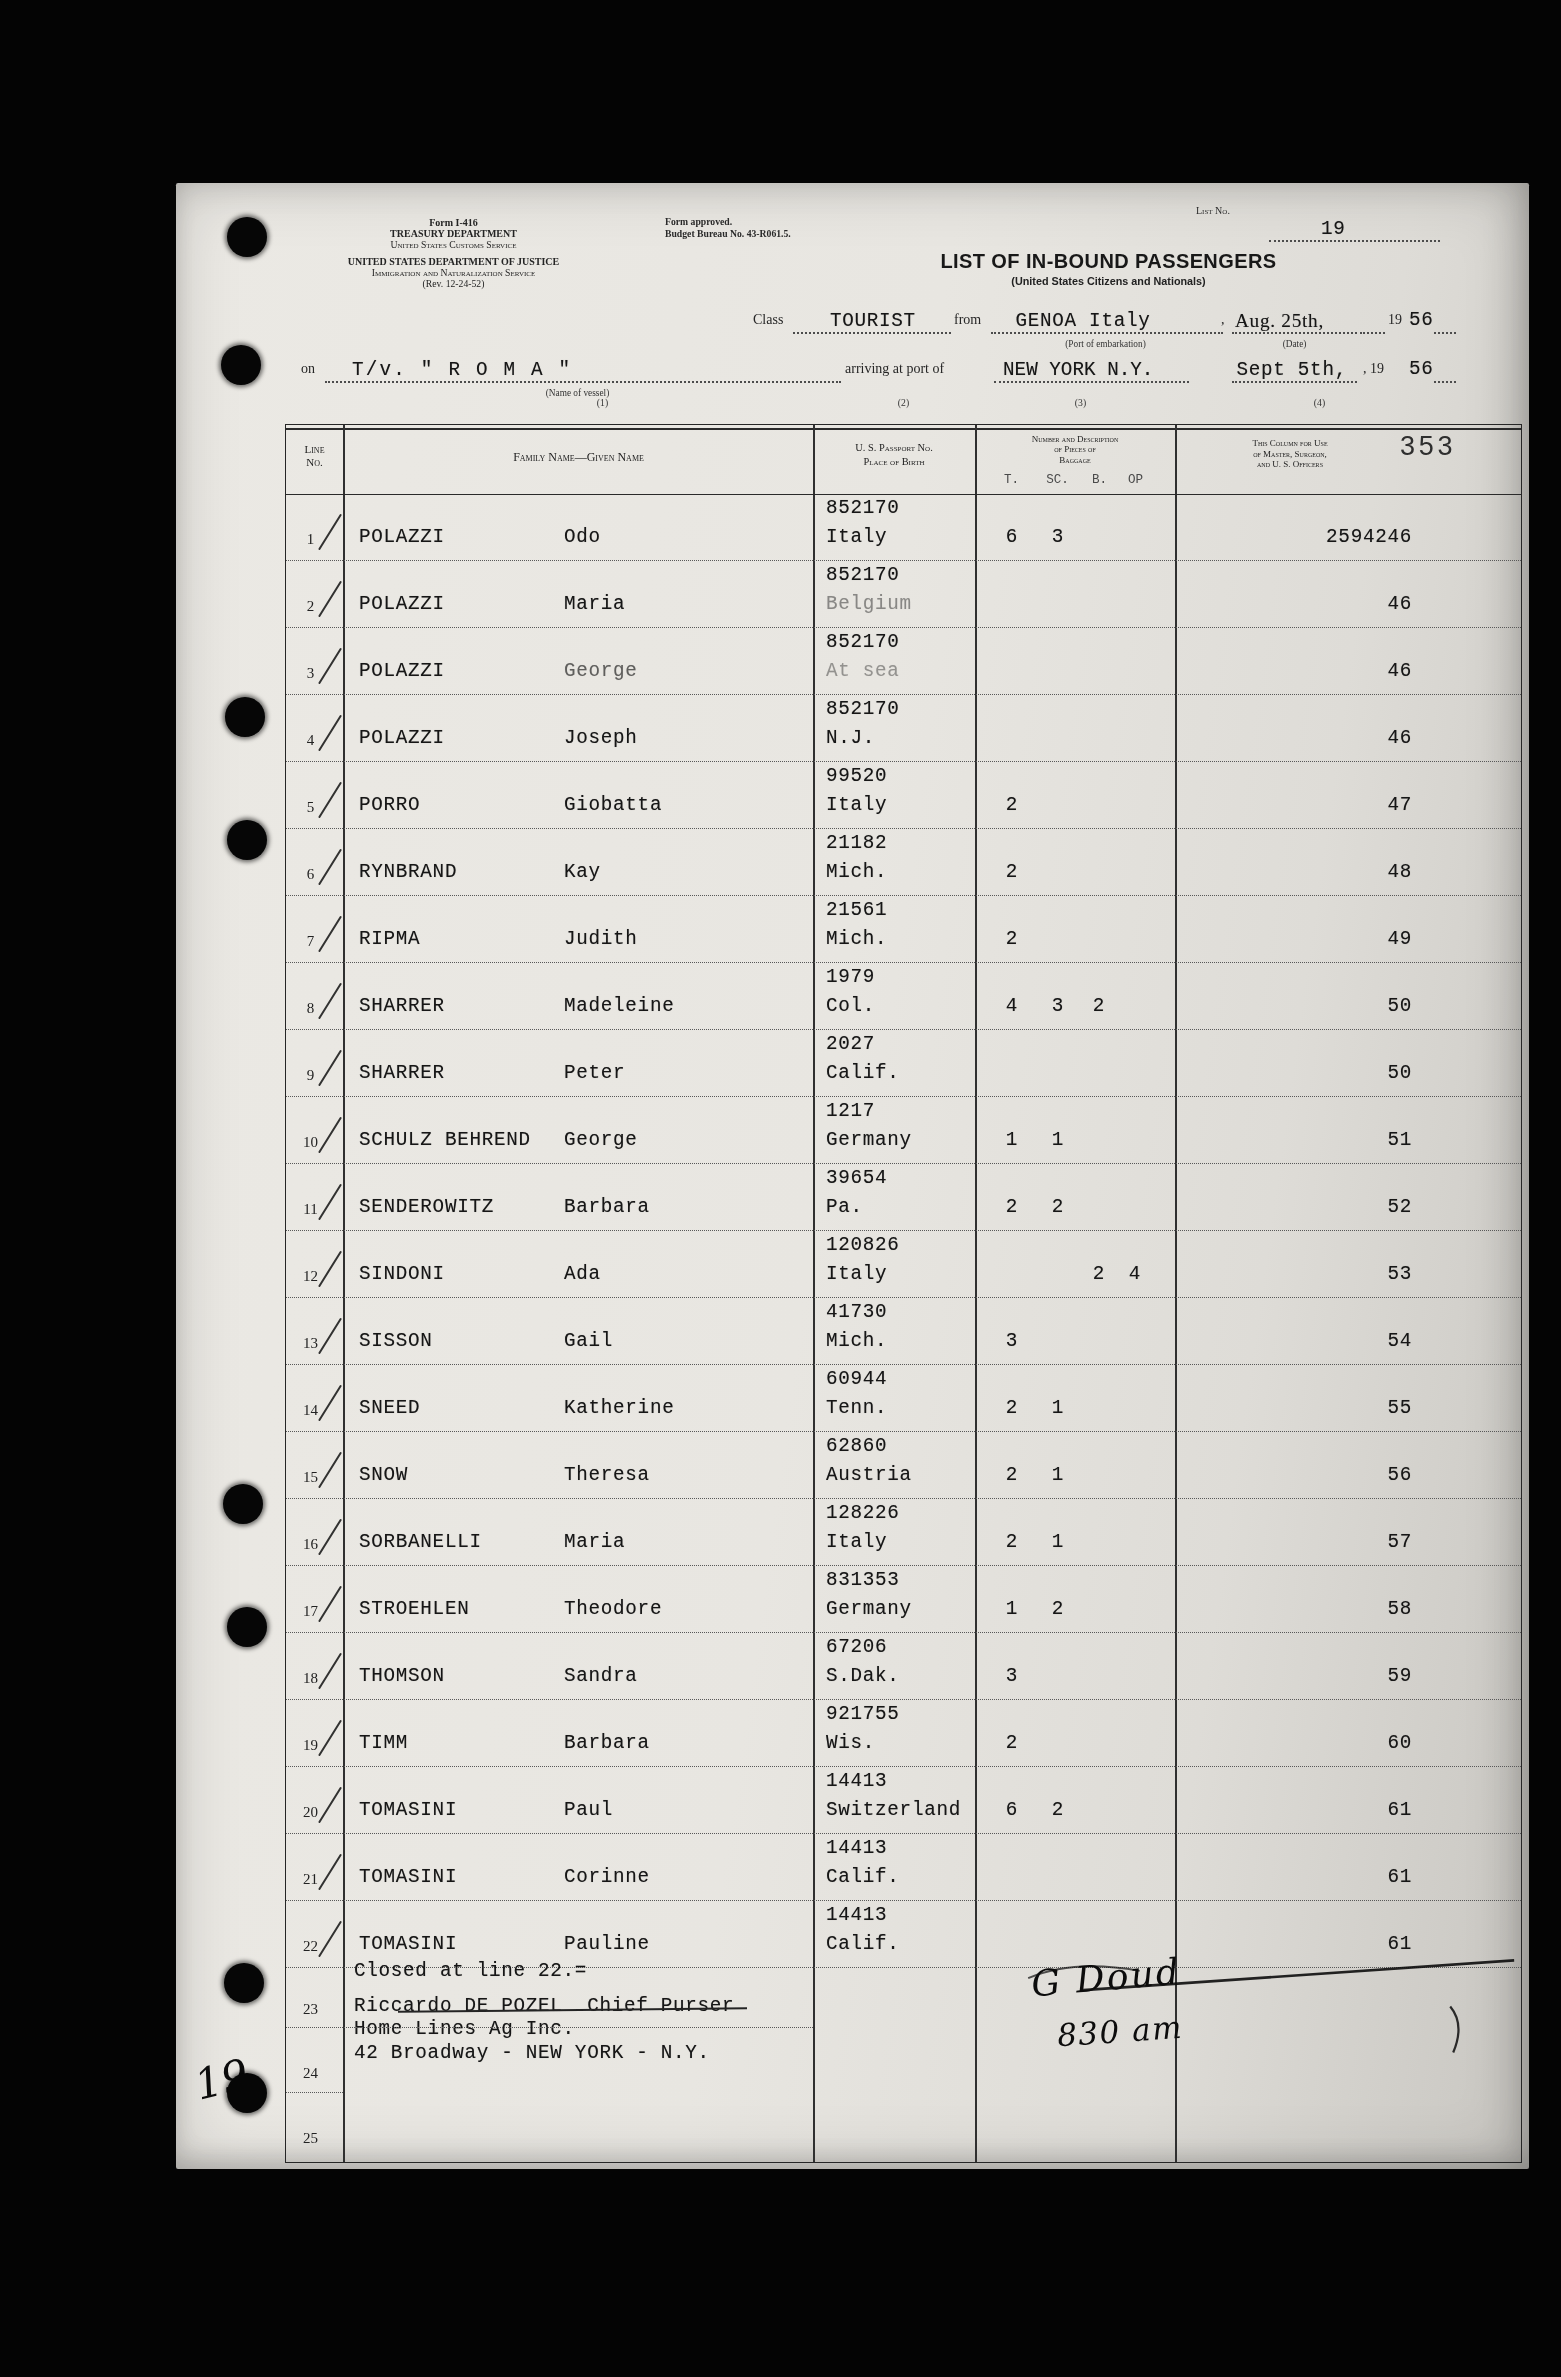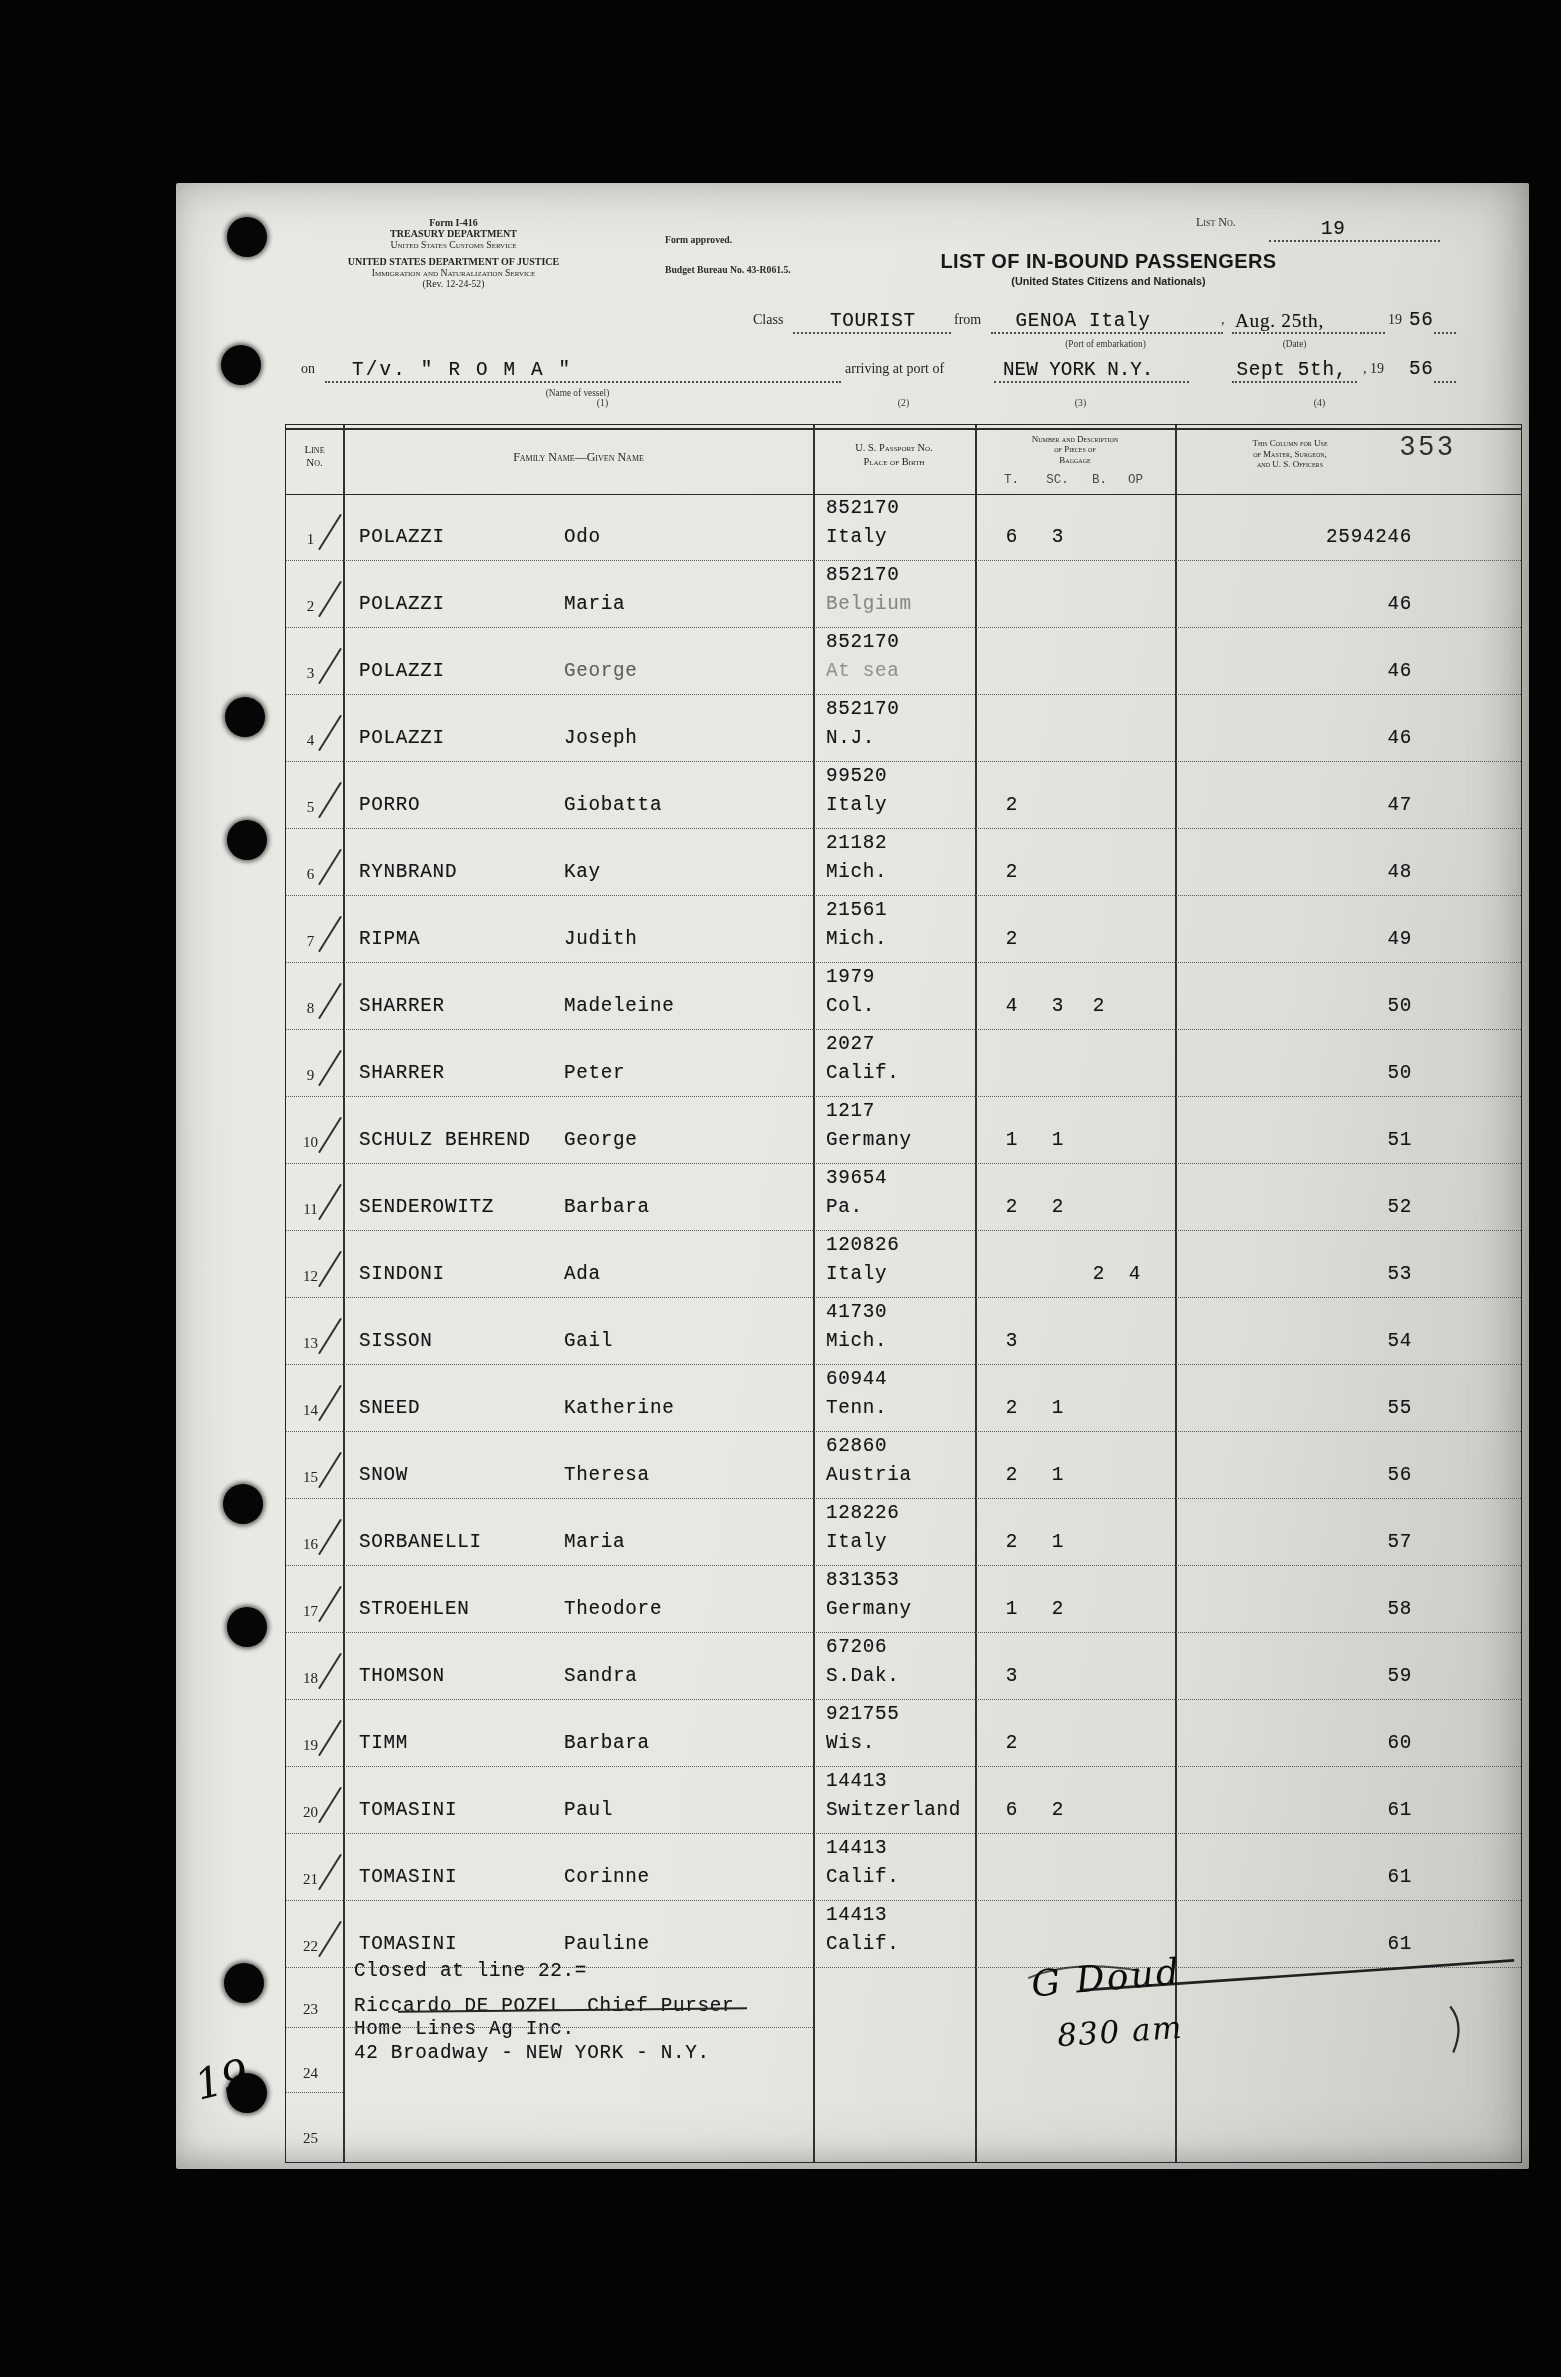--- a/index.html
+++ b/index.html
@@ -25,21 +25,21 @@
   .abs{position:absolute;}
   .label{font-size:14px;color:#262626;}
   .caption{font-size:9.3px;color:#333;text-align:center;}
   .blank{position:absolute;height:24px;border-bottom:2.2px dotted #4c4c4c;}
   .blank .typed{position:absolute;bottom:0px;}
   
   .agency{position:absolute;left:112px;top:34px;width:331px;text-align:center;line-height:11px;}
   .agency div{font-size:9.7px;color:#242424;}
   .agency .b{font-weight:bold;font-size:10px;}
   .approved{position:absolute;left:489px;top:33px;line-height:12px;}
-  .approved div{font-size:9.7px;font-weight:bold;color:#2a2a2a;margin-top:18px;}
+  .approved div{font-size:9.7px;font-weight:bold;color:#2a2a2a;}
   .titleblock{position:absolute;left:755px;top:67px;width:355px;text-align:center;}
   .titleblock .t{font-family:"Liberation Sans",sans-serif;font-weight:bold;font-size:20px;color:#181818;letter-spacing:0.4px;}
   .titleblock .st{font-family:"Liberation Sans",sans-serif;font-weight:bold;font-size:10.8px;color:#222;margin-top:2.2px;}
   
   .table{
     position:absolute;left:109px;top:241px;width:1235px;height:1737px;
     border:1.5px solid #262626;border-top-width:1.5px;
   }
   .topline2{position:absolute;left:0;top:3px;width:100%;height:1.5px;background:#2a2a2a;}
   .vline{position:absolute;top:0;bottom:0;width:1.5px;background:#303030;}
@@ -94,21 +94,21 @@
     <div class="b" style="margin-top:6px">UNITED STATES DEPARTMENT OF JUSTICE</div>
     <div class="sc">Immigration and Naturalization Service</div>
     <div>(Rev. 12-24-52)</div>
   </div>
 
   <div class="approved">
     <div>Form approved.</div>
     <div>Budget Bureau No. 43-R061.5.</div>
   </div>
 
-  <span class="abs serif sc" style="left:1020px;top:32px;font-size:12px;">List No.</span>
+  <span class="abs serif sc" style="left:1020px;top:22px;font-size:10px;">List No.</span>
   <span class="blank" style="left:1093px;top:33px;width:171px;">
     <span class="typed" style="left:52px;">19</span>
   </span>
 
   <div class="titleblock">
     <div class="t">LIST OF IN-BOUND PASSENGERS</div>
     <div class="st">(United States Citizens and Nationals)</div>
   </div>
 
   <span class="abs serif label" style="left:577px;top:129px;">Class</span>

